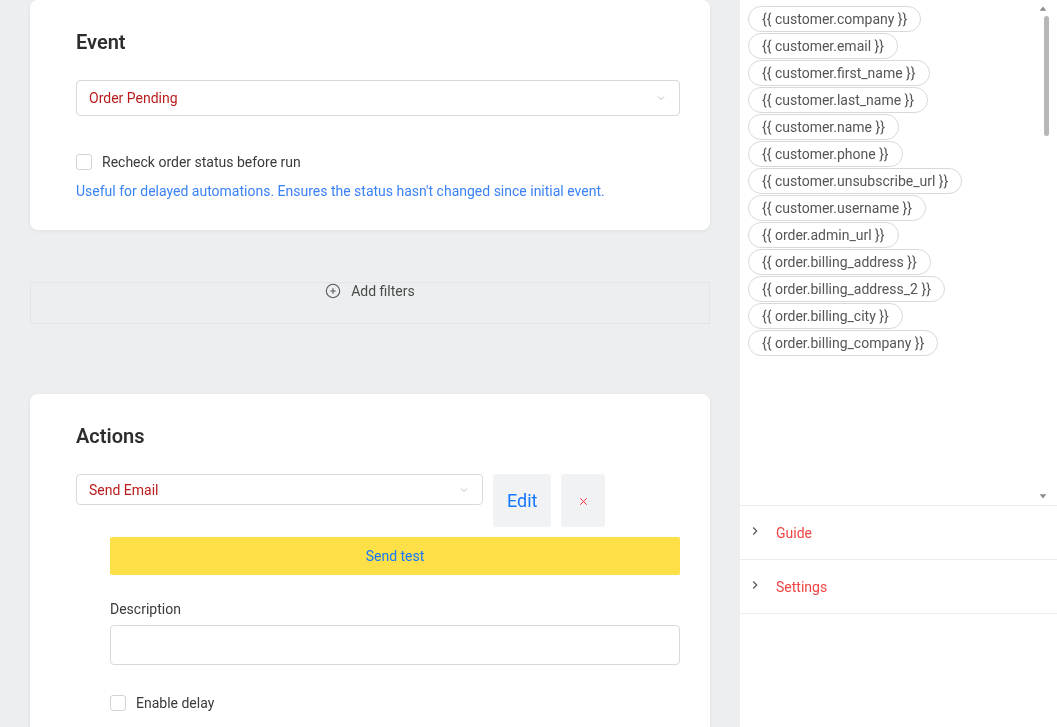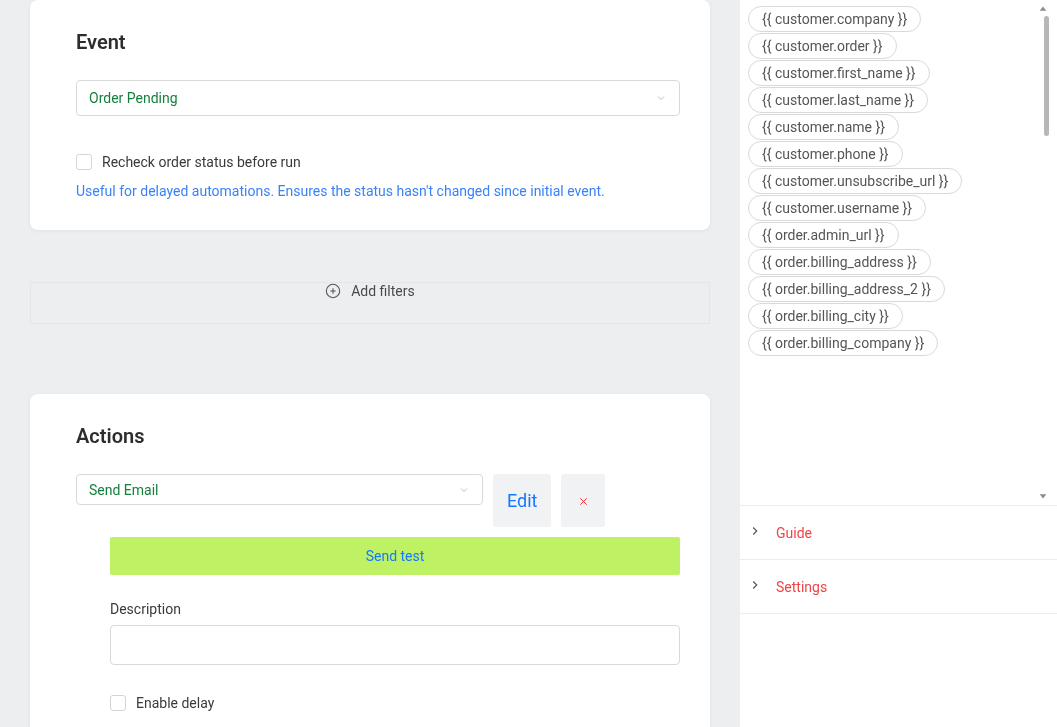--- a/index.html
+++ b/index.html
@@ -52,21 +52,21 @@
     
     .select {
       display: flex;
       align-items: center;
       justify-content: space-between;
       border: 1px solid #d9d9d9;
       border-radius: 4px;
       padding: 8px 12px;
       height: 36px;
       cursor: pointer;
-      color: #15803d;
+      color: #b91c1c;
     }
     .select-small {
       height: 31px;
     }
     .chevron-down {
       width: 12px;
       height: 12px;
       display: inline-flex;
       align-items: center;
       justify-content: center;
@@ -156,21 +156,21 @@
       padding: 0;
     }
     .btn-remove svg {
       width: 11px;
       height: 11px;
     }
     .action-body {
       margin: 10px 0 0 34px;
     }
     .btn-sendtest {
-      background: #bef264;
+      background: #fde047;
       color: #1677ff;
       width: 100%;
       height: 38px;
       display: flex;
       align-items: center;
       justify-content: center;
       cursor: pointer;
       border-radius: 2px;
       font-size: 14px;
       margin-top: 10px;
@@ -346,21 +346,21 @@
     <div class="scroll-container">
       <div class="arrow-btn arrow-up">
         <svg viewBox="0 0 24 24" fill="#8c8c8c">
             <polygon points="12 6 4 16 20 16"></polygon>
           </svg>
       </div>
       <div class="scroll-bar"></div>
 
       <div class="pill-list">
         <div class="pill">{{ customer.company }}</div>
-        <div class="pill">{{ customer.order }}</div>
+        <div class="pill">{{ customer.email }}</div>
         <div class="pill">{{ customer.first_name }}</div>
         <div class="pill">{{ customer.last_name }}</div>
         <div class="pill">{{ customer.name }}</div>
         <div class="pill">{{ customer.phone }}</div>
         <div class="pill">{{ customer.unsubscribe_url }}</div>
         <div class="pill">{{ customer.username }}</div>
         <div class="pill">{{ order.admin_url }}</div>
         <div class="pill">{{ order.billing_address }}</div>
         <div class="pill">{{ order.billing_address_2 }}</div>
         <div class="pill">{{ order.billing_city }}</div>

